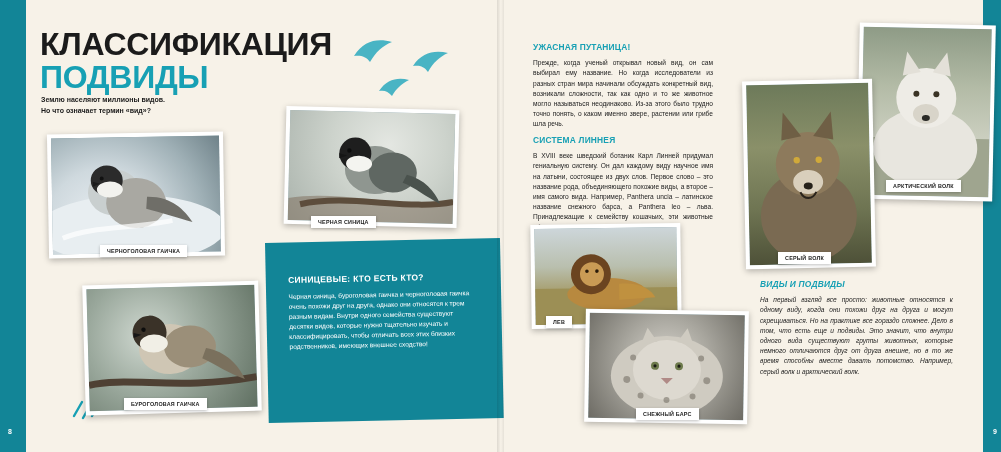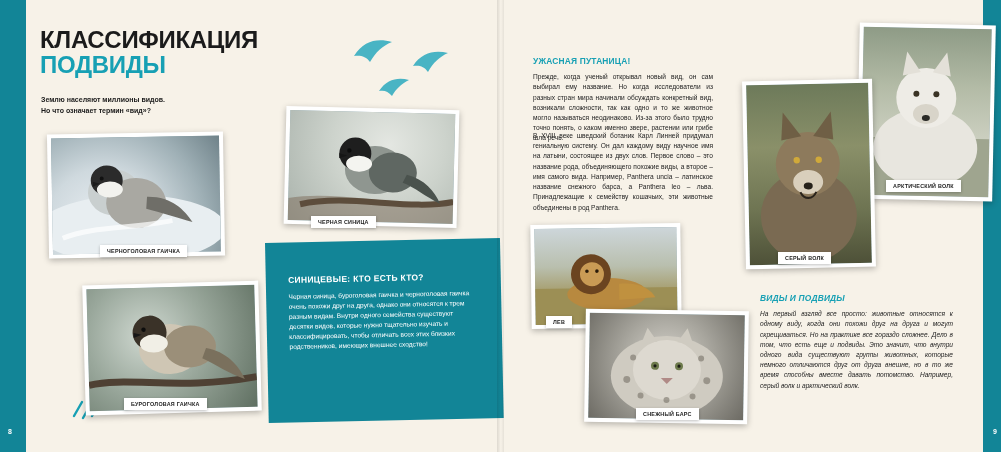--- a/index.html
+++ b/index.html
@@ -78,21 +78,21 @@
   }
   .teal-block-text {
     font-size: 6.6px;
     line-height: 1.52;
   }
   
   .main-title {
     position: absolute;
     left: 40px; top: 28px;
     width: 300px;
-    font-size: 24px;
+    font-size: 32px;
     font-weight: bold;
     line-height: 1.04;
     letter-spacing: -0.3px;
     z-index: 15;
   }
   .main-title .l1 { color: #1b1b1b; display: block; }
   .main-title .l2 { color: #17a0b4; display: block; }
   .subtitle {
     position: absolute;
     left: 41px; top: 95px;
@@ -102,21 +102,21 @@
     line-height: 1.5;
     color: #1b1b1b;
     z-index: 15;
   }
   
   .col {
     position: absolute;
     z-index: 15;
   }
   .col h3 {
-    margin: 18px 0 6px 0;
+    margin: 4px 0 6px 0;
     font-size: 8.4px;
     font-weight: bold;
     color: #17a0b4;
     letter-spacing: 0.2px;
     line-height: 1.2;
   }
   .col p {
     margin: 0 0 6px 0;
     font-size: 6.6px;
     line-height: 1.55;
@@ -351,20 +351,21 @@
     </div>
   </div>
   <div class="caption-box" style="left:778px; top:252px;">СЕРЫЙ ВОЛК</div>
 
   <div class="col" id="col-confusion">
     <h3>УЖАСНАЯ ПУТАНИЦА!</h3>
     <p>Прежде, когда ученый открывал новый вид, он сам выбирал ему название. Но когда исследователи из разных стран мира начинали обсуждать конкретный вид, возникали сложности, так как одно и то же животное могло называться неодинаково. Из-за этого было трудно точно понять, о каком именно звере, растении или грибе шла речь.</p>
   </div>
 
   <div class="col" id="col-linnaeus">
+    <h3>СИСТЕМА ЛИННЕЯ</h3>
     <p>В XVIII веке шведский ботаник Карл Линней придумал гениальную систему. Он дал каждому виду научное имя на латыни, состоящее из двух слов. Первое слово – это название рода, объединяющего похожие виды, а второе – имя самого вида. Например, Panthera uncia – латинское название снежного барса, а Panthera leo – льва. Принадлежащие к семейству кошачьих, эти животные объединены в род Panthera.</p>
   </div>
 
   <div class="col" id="col-species">
     <h3>ВИДЫ И ПОДВИДЫ</h3>
     <p>На первый взгляд все просто: животные относятся к одному виду, когда они похожи друг на друга и могут скрещиваться. Но на практике все гораздо сложнее. Дело в том, что есть еще и подвиды. Это значит, что внутри одного вида существуют группы животных, которые немного отличаются друг от друга внешне, но в то же время способны вместе давать потомство. Например, серый волк и арктический волк.</p>
   </div>
 
   <div class="gutter"></div>
 

